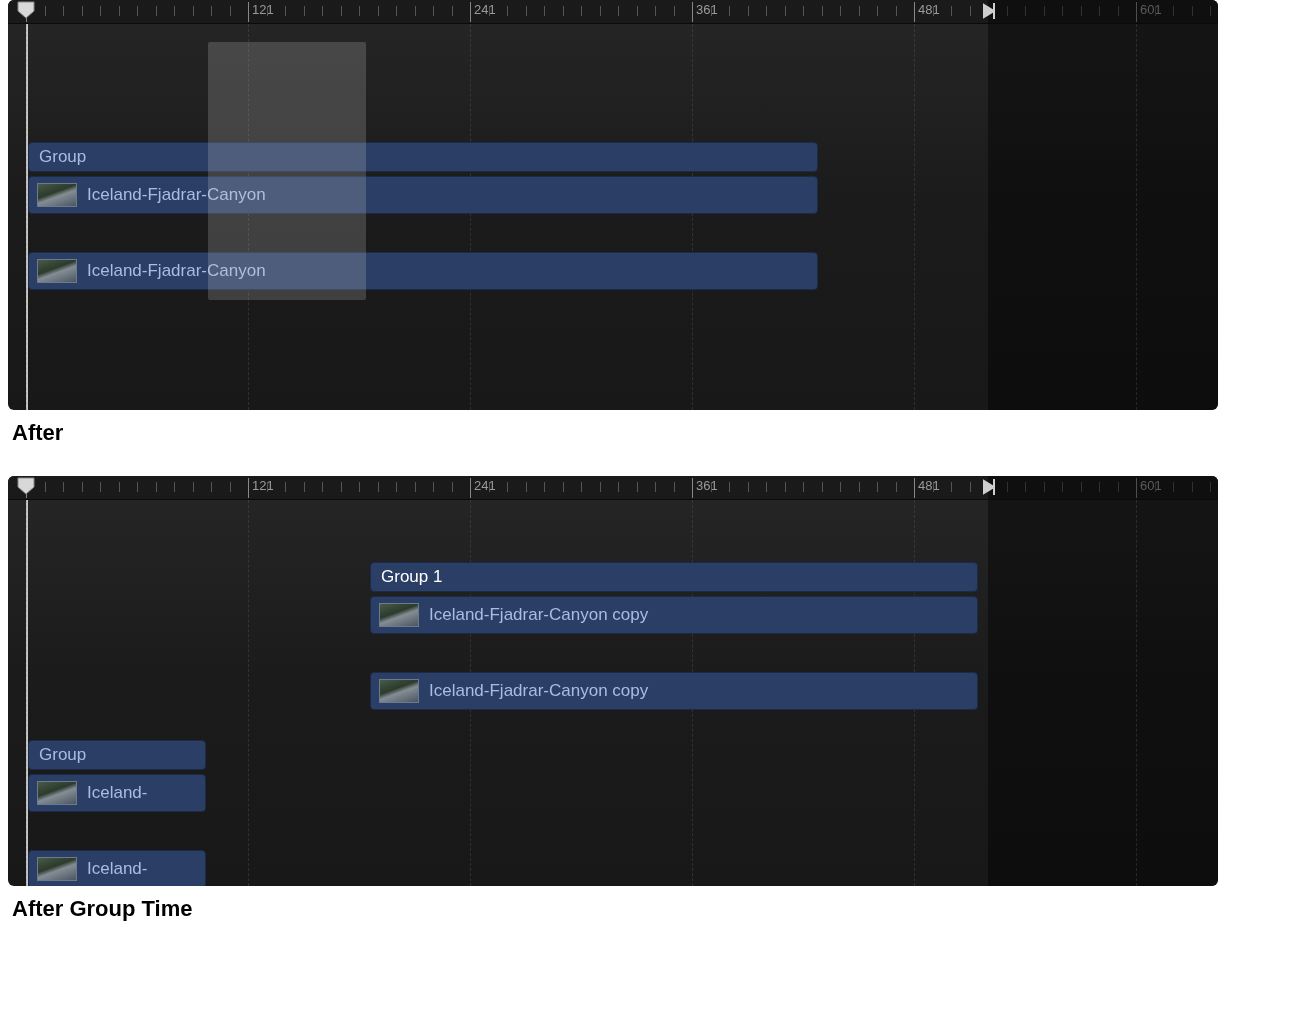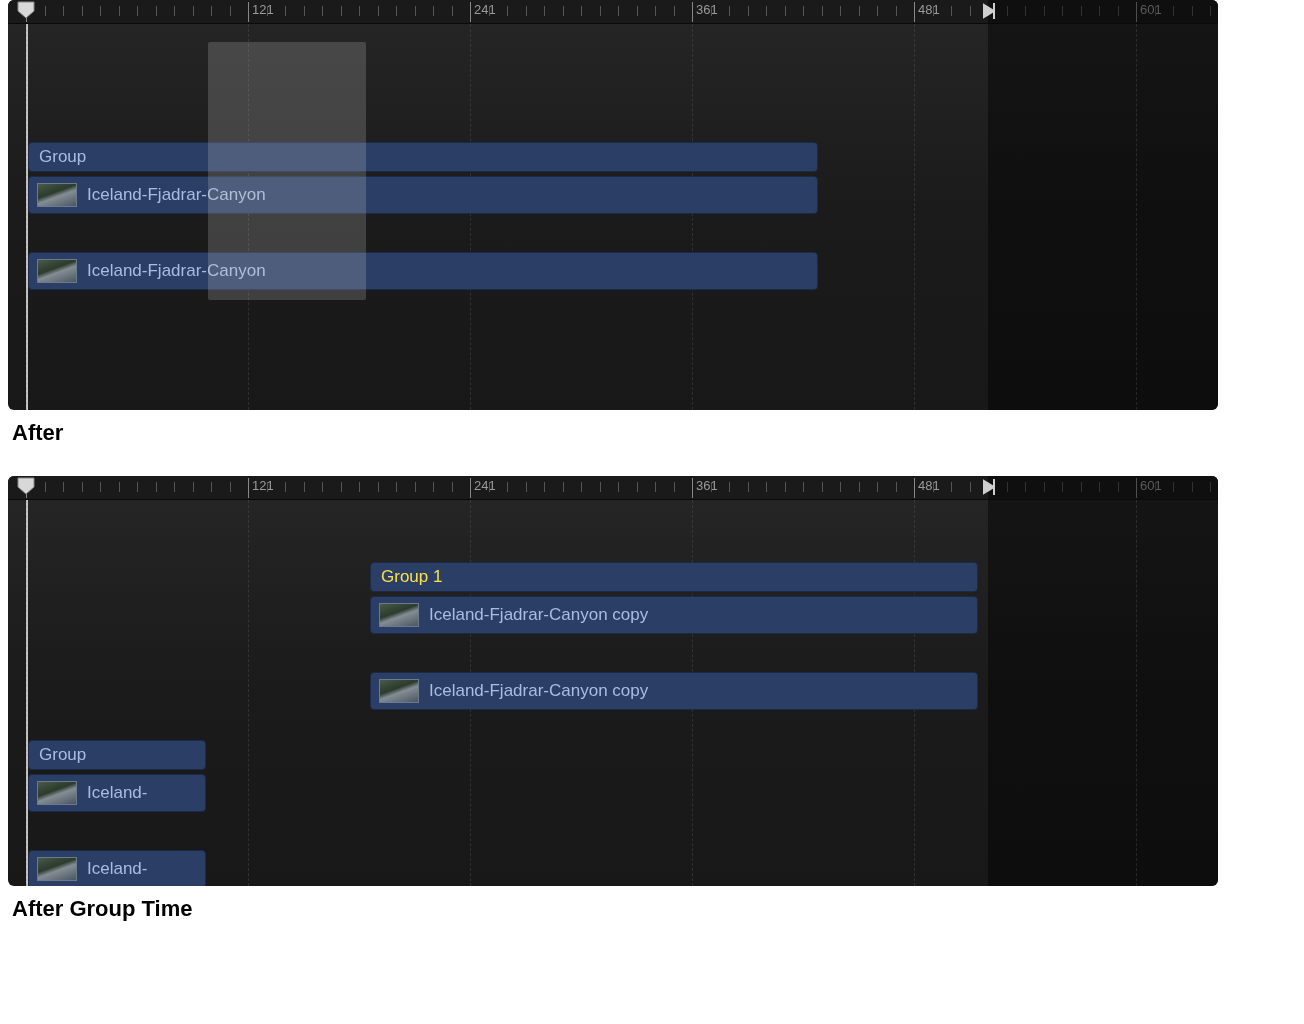--- a/index.html
+++ b/index.html
@@ -98,21 +98,21 @@
     color: #a8bde0;
     font-size: 17px;
     overflow: hidden;
     white-space: nowrap;
   }
   .clip.group-hdr {
     height: 30px;
     font-size: 17px;
     padding: 0 10px;
   }
-  .clip.selected .clip-label { color: #fde047; }
+  .clip.selected .clip-label { color: #ffffff; }
   .clip .thumb {
     width: 40px;
     height: 24px;
     margin-right: 10px;
     border: 1px solid #6b7a8f;
     background: linear-gradient(160deg, #495b49 0%, #2c3b2c 40%, #848d94 55%, #4a5560 100%);
     flex: 0 0 auto;
   }
   .selection-overlay {
     position: absolute;

